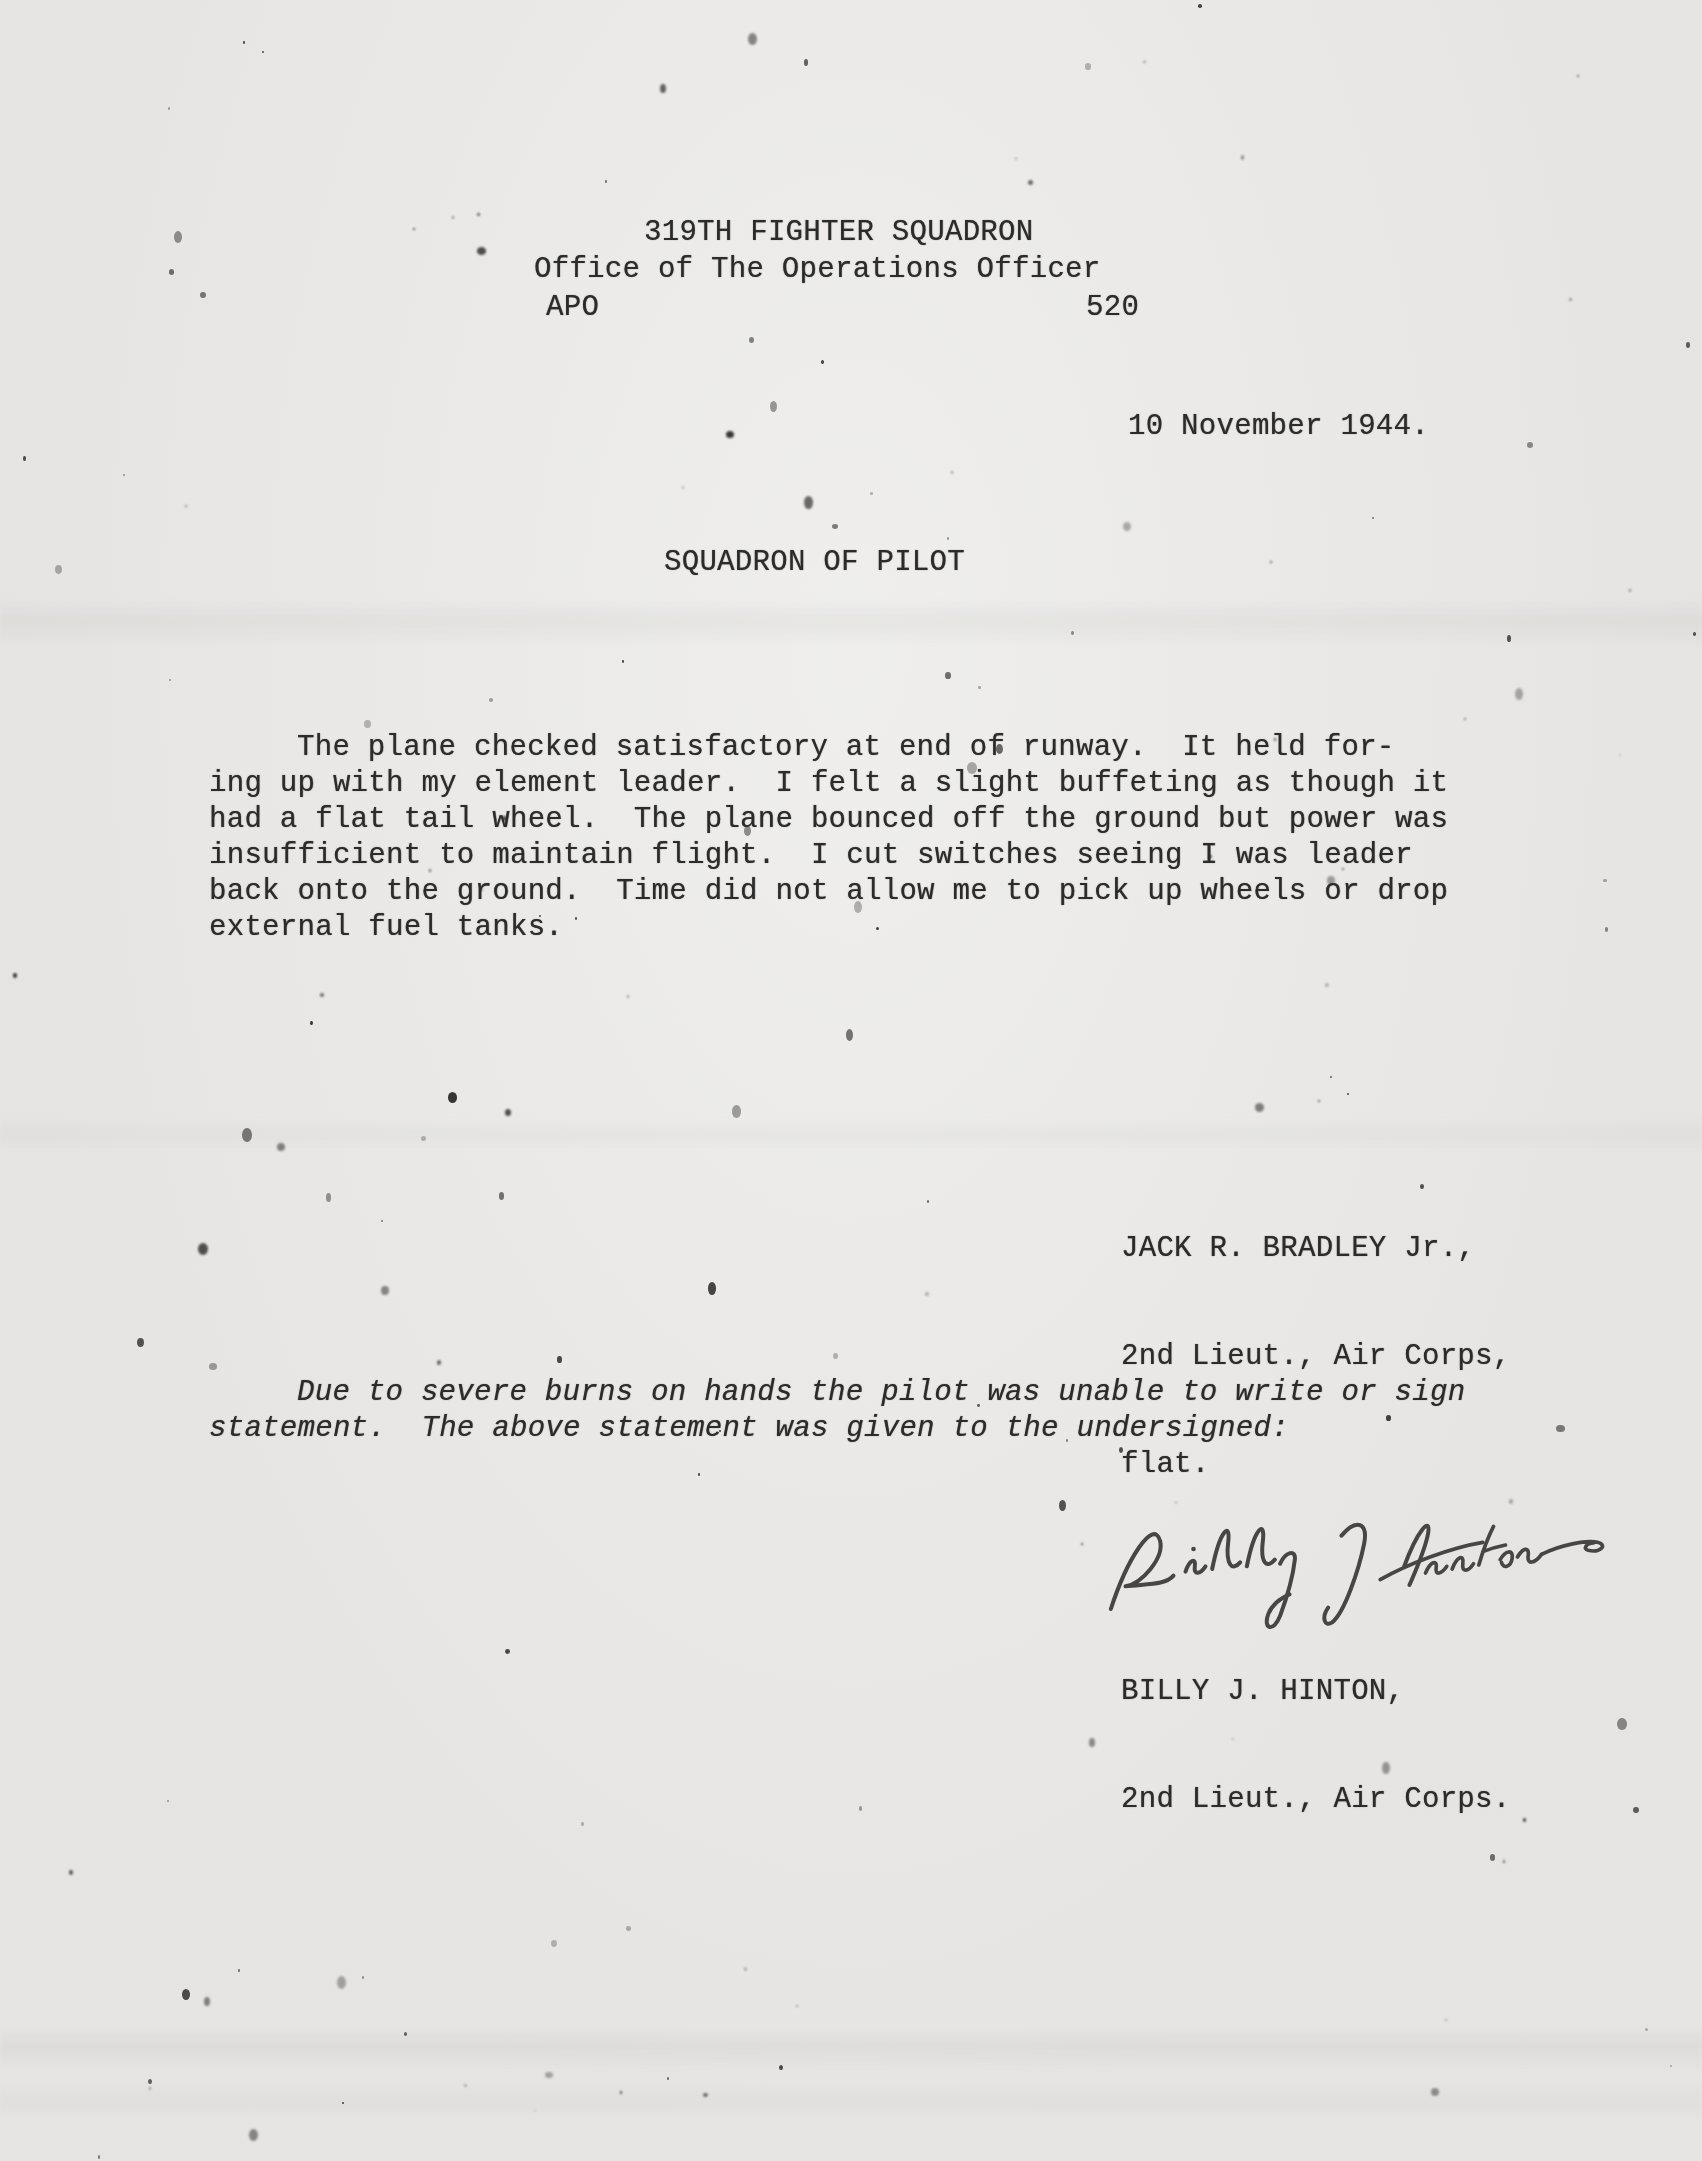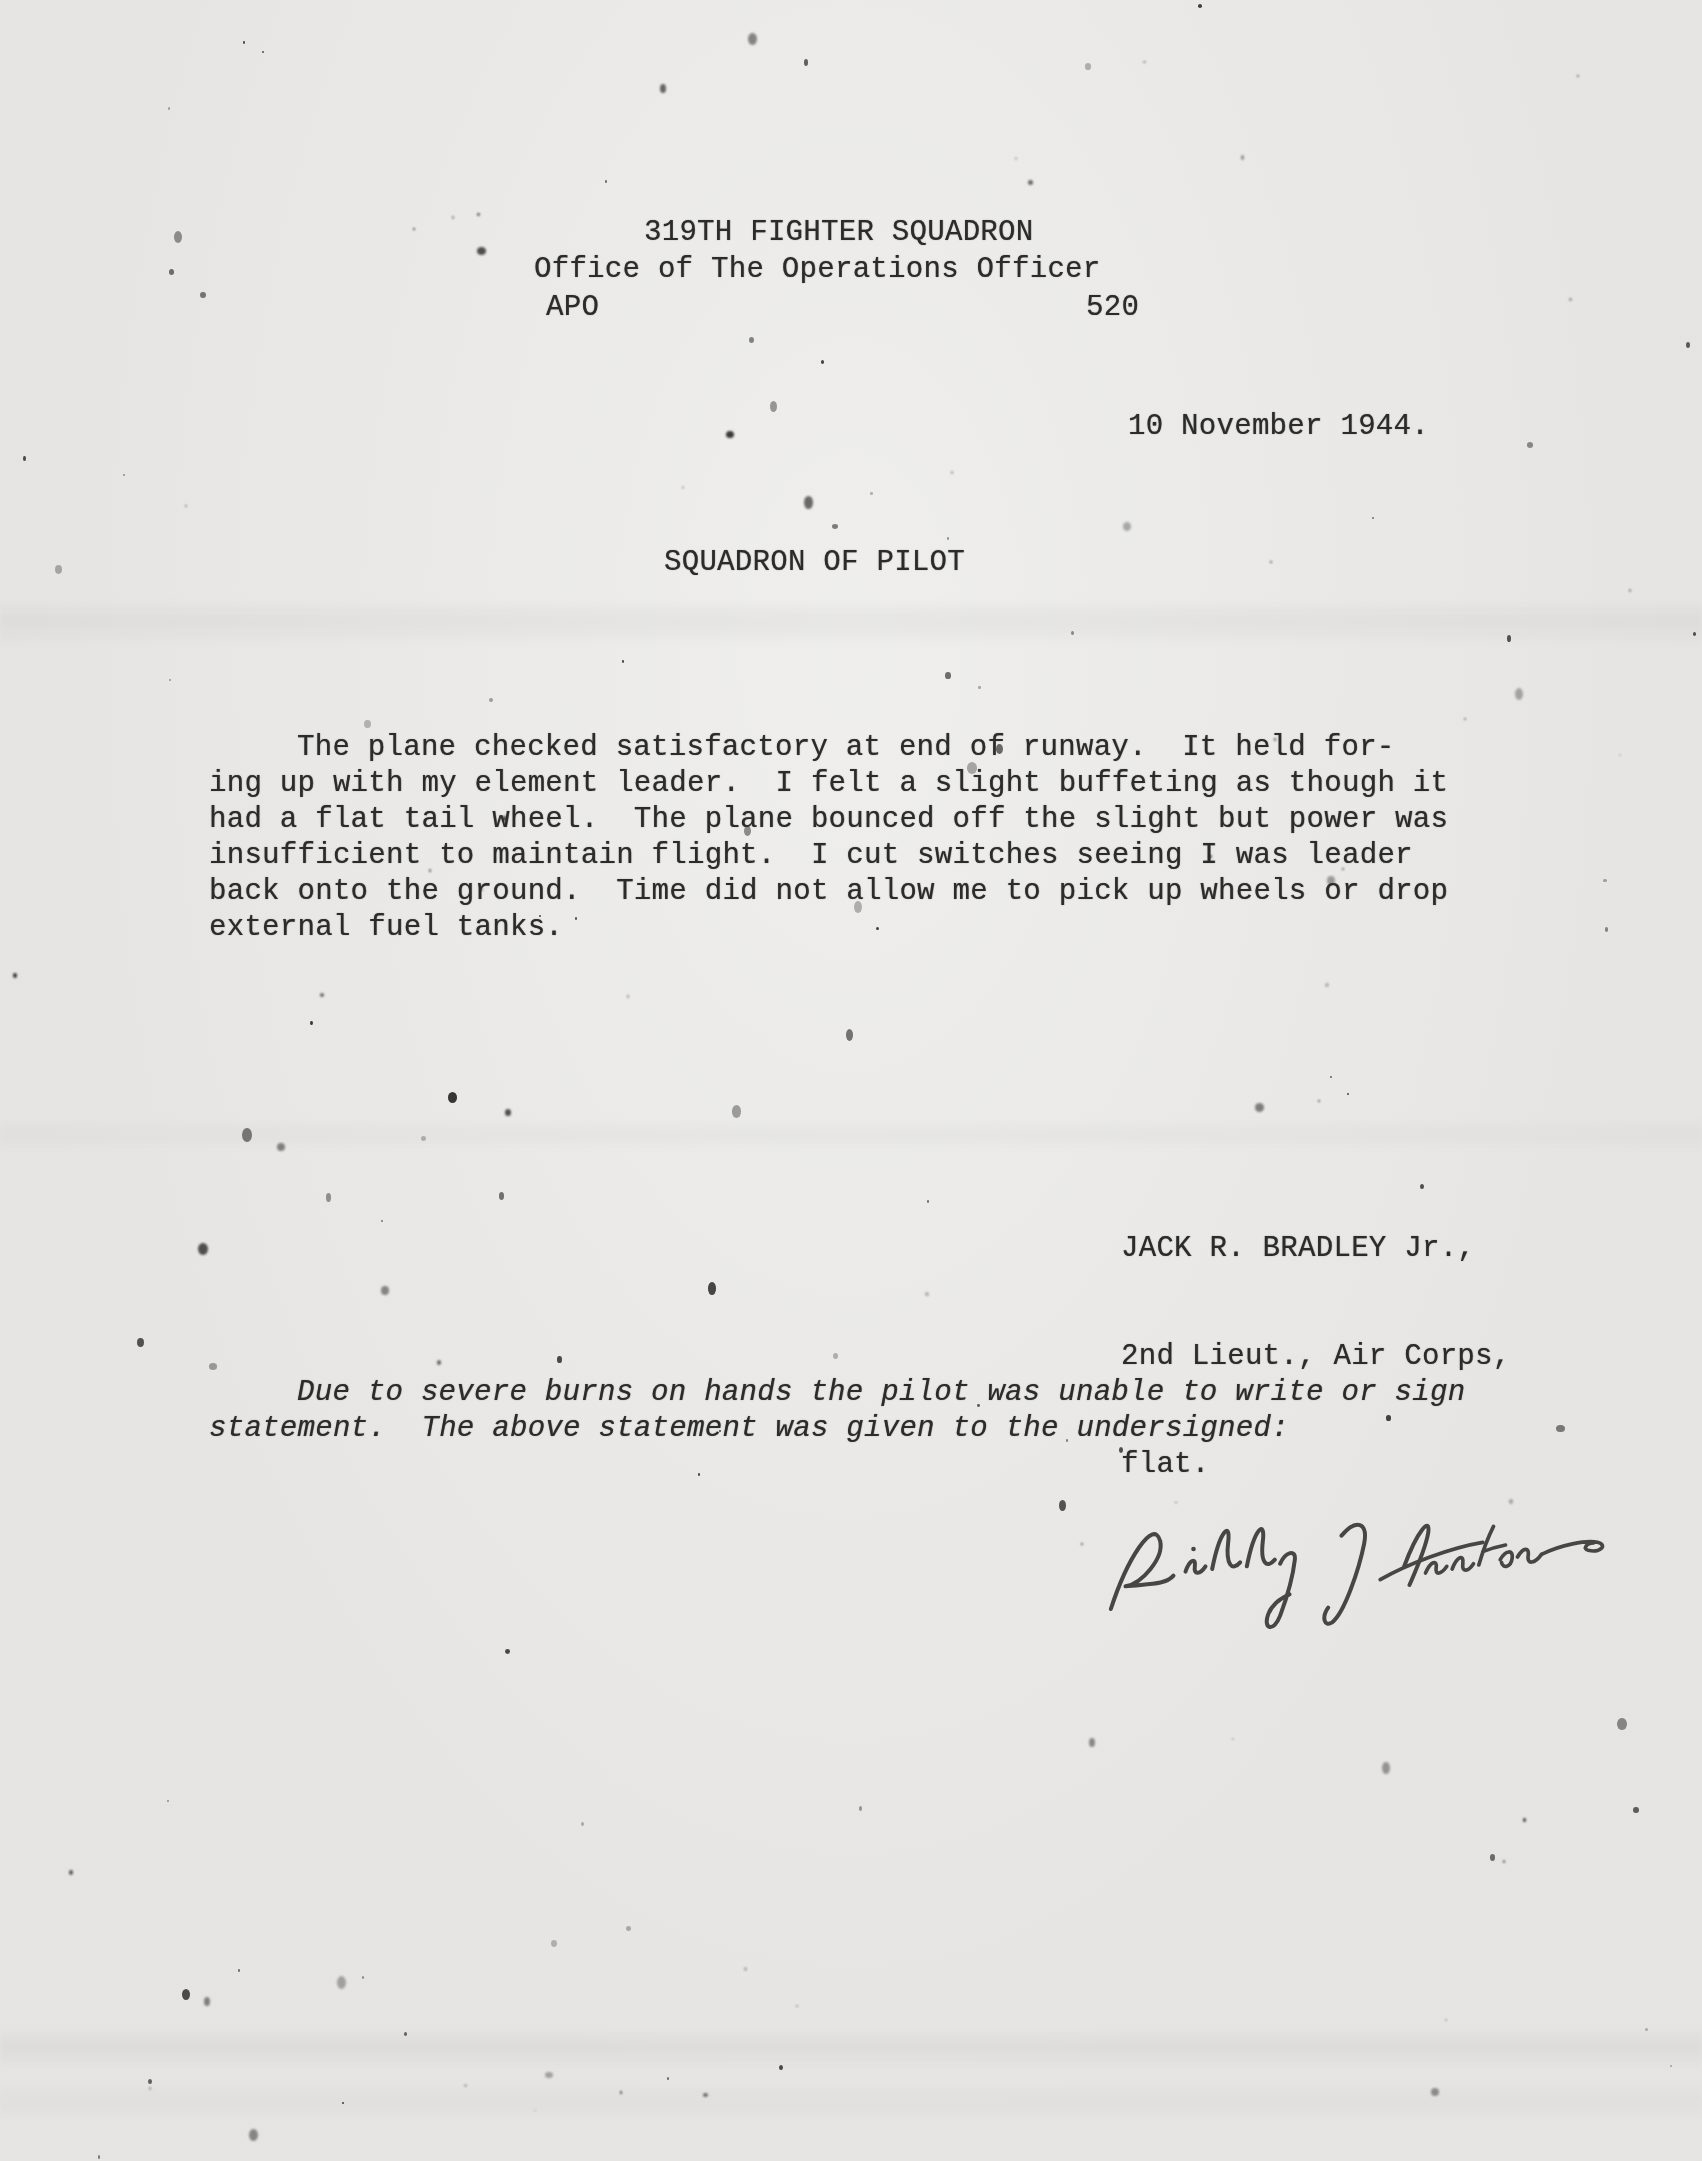--- a/index.html
+++ b/index.html
@@ -207,21 +207,21 @@
   <div class="typed" style="left:546px;top:290px;">APO</div>
   <div class="typed" style="left:1086px;top:290px;">520</div>
 
   <div class="typed" style="left:1128px;top:409px;">10 November 1944.</div>
 
   <div class="typed" style="left:664px;top:545px;">SQUADRON OF PILOT</div>
 
   <div class="typed para" style="left:209px;top:730px;width:1308px;">
     <div class="line indent">The plane checked satisfactory at end of runway.  It held for-</div>
     <div class="line">ing up with my element leader.  I felt a slight buffeting as though it</div>
-    <div class="line">had a flat tail wheel.  The plane bounced off the slight but power was</div>
+    <div class="line">had a flat tail wheel.  The plane bounced off the ground but power was</div>
     <div class="line">insufficient to maintain flight.  I cut switches seeing I was leader</div>
     <div class="line">back onto the ground.  Time did not allow me to pick up wheels or drop</div>
     <div class="line">external fuel tanks.</div>
   </div>
 
   <div class="typed" style="left:1121px;top:1159px;">
     <div>JACK R. BRADLEY Jr.,</div>
     <div>2nd Lieut., Air Corps,</div>
     <div>flat.</div>
   </div>
@@ -248,15 +248,19 @@
       <path d="M438,142 C480,118 544,94 592,86" stroke-width="5.5"></path>
       <path d="M506,132 C514,114 524,112 522,124 C520,136 530,134 538,122" stroke-width="5.5"></path>
       <path d="M546,126 C554,106 564,104 562,118 C560,132 570,130 578,118" stroke-width="5.5"></path>
       <path d="M586,120 C594,92 604,70 608,62 M592,100 C602,96 616,92 626,90" stroke-width="5.5"></path>
       <path d="M618,112 C626,98 638,96 636,110 C634,124 622,126 620,116" stroke-width="5.5"></path>
       <path d="M644,108 C652,94 662,92 660,106 C658,120 670,118 680,104" stroke-width="5.5"></path>
       <path d="M680,104 C708,90 748,82 764,86 C780,90 768,102 750,98 C742,96 746,88 758,87" stroke-width="5.5"></path>
     </svg>
   </div>
 
+  <div class="typed" style="left:1121px;top:1602px;">
+    <div>BILLY J. HINTON,</div>
+    <div>2nd Lieut., Air Corps.</div>
+  </div>
 
 </div>
 
 
 </body></html>

